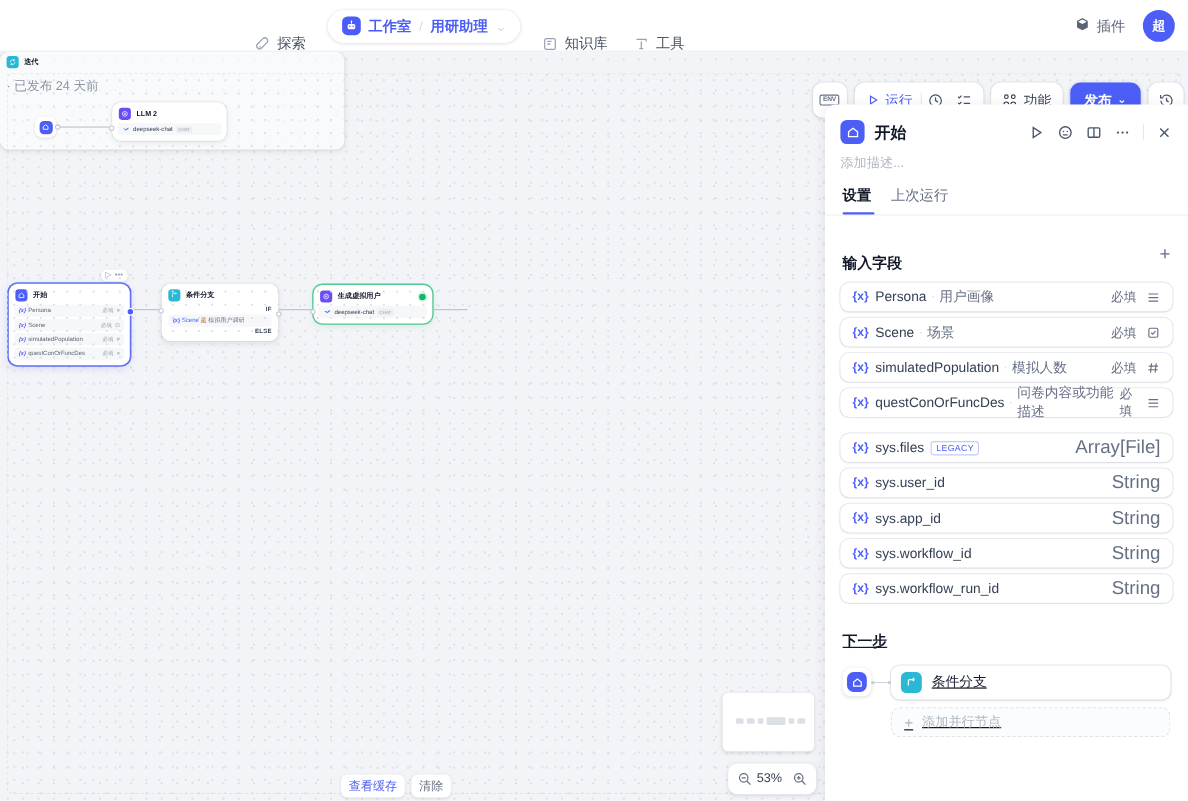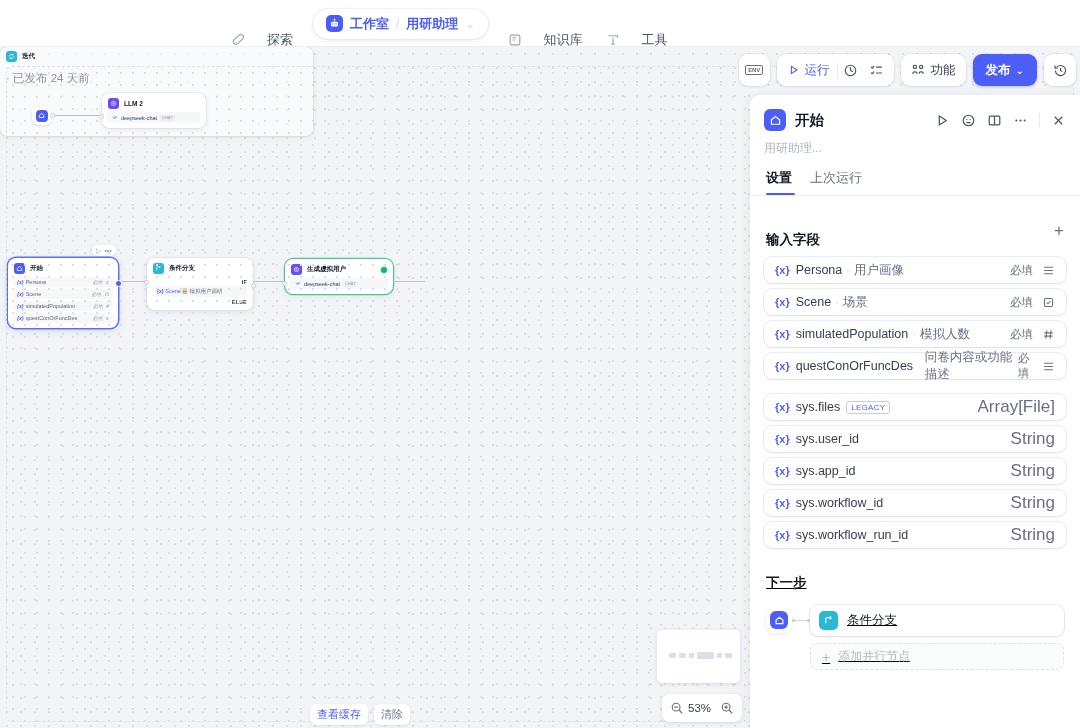--- a/index.html
+++ b/index.html
@@ -17,21 +17,21 @@
     background: #ffffff;
     display: flex; align-items: center;
     border-bottom: 1px solid #eceef1;
     z-index: 40;
   }
   .nav-center {
     position: absolute; left: 222px; top: 0; height: 47px;
     display: flex; align-items: center; gap: 4px;
   }
   .nav-item {
-    display: flex; gap: 21px;
+    display: flex; gap: 6px;
     padding: 6px 10px; border-radius: 8px;
     font-size: 13px; color: #495464; cursor: pointer;
     white-space: nowrap;
     margin-top: 33px;
   }
   .nav-item .ico { display:flex; align-items:center; color:#98a2b3; }
   .nav-pill {
     display: flex; align-items: center; gap: 7px;
     background: #ffffff; border-radius: 18px;
     padding: 6px 13px; margin: 0 6px;
@@ -69,21 +69,21 @@
     background-size: 14px 14px;
     overflow:hidden;
   }
   .publish-info {
     position:absolute; left:6px; top:24px;
     font-size:11.5px; color:#8a93a3; white-space:nowrap;
   }
 
   
   .wf-toolbar {
-    position:absolute; right:4px; top:7px;
+    position:absolute; right:4px; top:28px;
     display:flex; align-items:center; gap:7px; z-index:20;text-align:right;
   }
   .tb-box {
     background:#fff; border-radius:9px; height:32px;
     display:flex; align-items:center;
     box-shadow: 0 1px 3px rgba(16,24,40,0.09), 0 0 0 1px rgba(16,24,40,0.04);
   }
   .tb-env { width:31px; justify-content:center; }
   .env-glyph {
     border:1.3px solid #667085; border-radius:2px;
@@ -388,20 +388,31 @@
     <div class="nav-item">
       <span class="ico">
         <svg width="14" height="14" viewBox="0 0 16 16" fill="none" stroke="currentColor" stroke-width="1.3">
           <path d="M3 3.2h10v2.2M8 5.4v7.4M6 12.8h4"></path>
         </svg>
       </span>
       <span>工具</span>
     </div>
   </div>
 
+  <div class="nav-right">
+    <div class="plugin-btn">
+      <span class="ico">
+        <svg width="14" height="14" viewBox="0 0 16 16" fill="#5a6474">
+          <path d="M8 1.6 13.6 4.6v6.8L8 14.4 2.4 11.4V4.6L8 1.6Zm0 1.6L4 5.3v.3l4 2.1 4-2.1v-.3L8 3.2Z"></path>
+        </svg>
+      </span>
+      <span>插件</span>
+    </div>
+    <div class="avatar">超</div>
+  </div>
 </div>
 
 <div class="canvas">
 
   <div class="publish-info">· 已发布 24 天前</div>
 
   <div class="wf-toolbar">
     <div class="tb-box tb-env">
       <span class="env-glyph">ENV</span>
     </div>
@@ -673,21 +684,21 @@
       </span>
       <span class="p-vsep"></span>
       <span class="p-ic">
         <svg width="15" height="15" viewBox="0 0 16 16" fill="none" stroke="currentColor" stroke-width="1.3">
           <path d="M4 4l8 8M12 4l-8 8"></path>
         </svg>
       </span>
     </span>
   </div>
 
-  <div class="p-desc">用研助理...</div>
+  <div class="p-desc">添加描述...</div>
 
   <div class="p-tabs">
     <span class="p-tab active">设置</span>
     <span class="p-tab">上次运行</span>
   </div>
   <div class="p-tabline"></div>
 
   <div class="p-body">
     <div class="sec-head">
       <span class="sec-title">输入字段</span>

